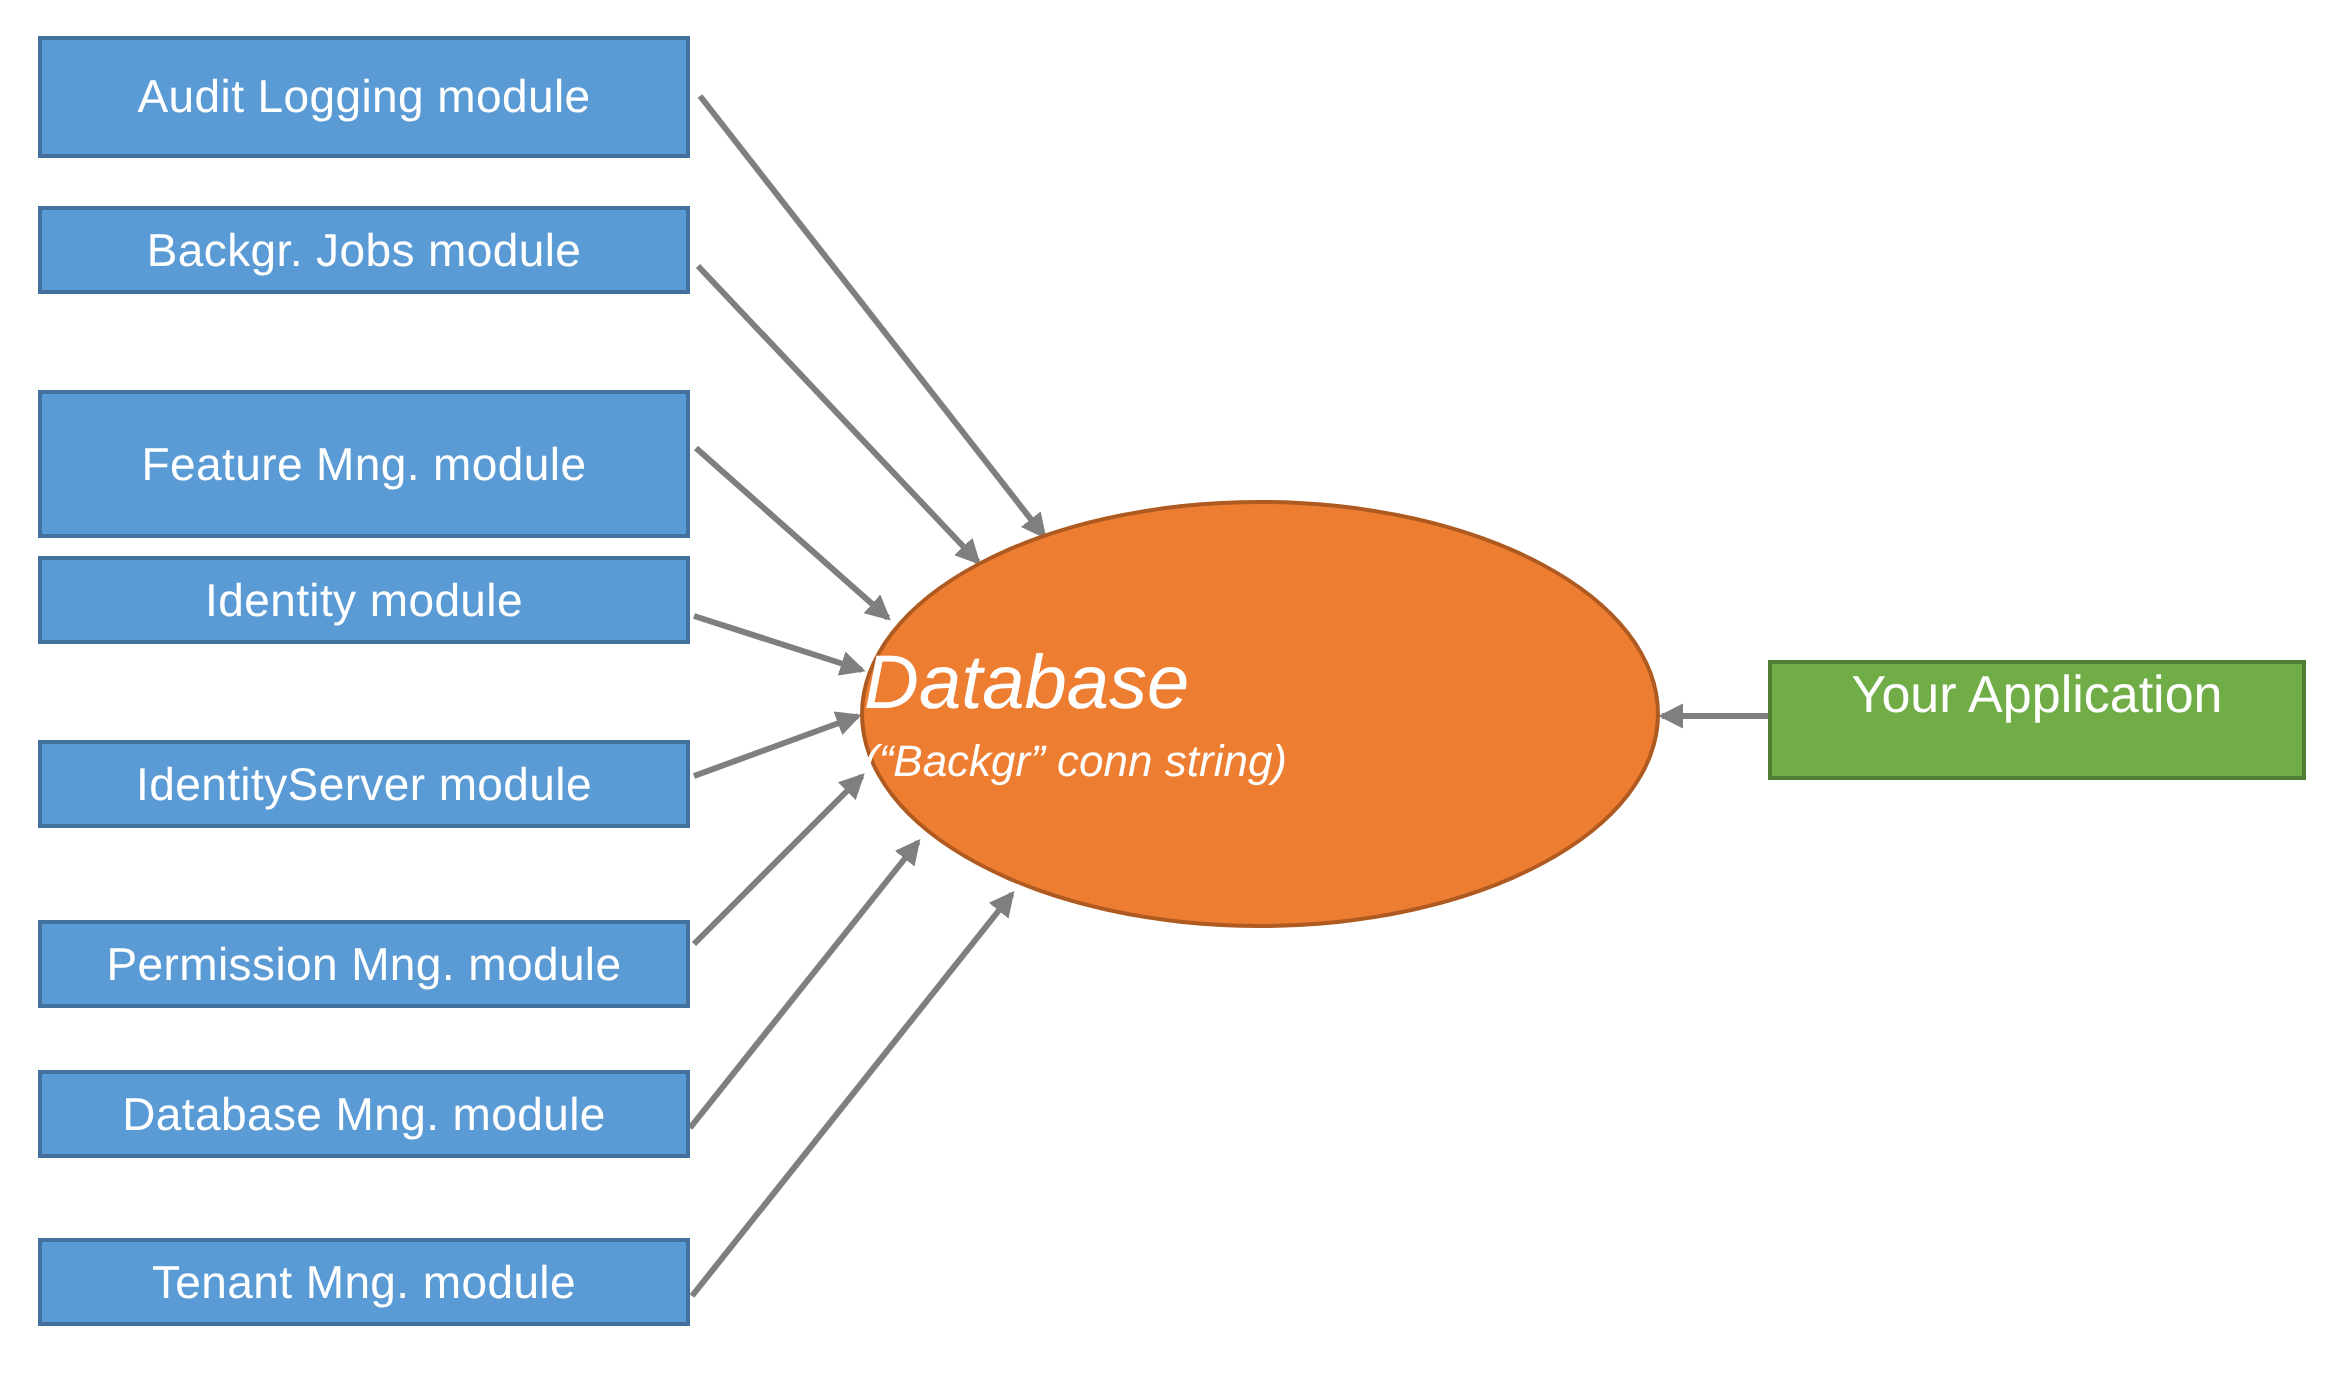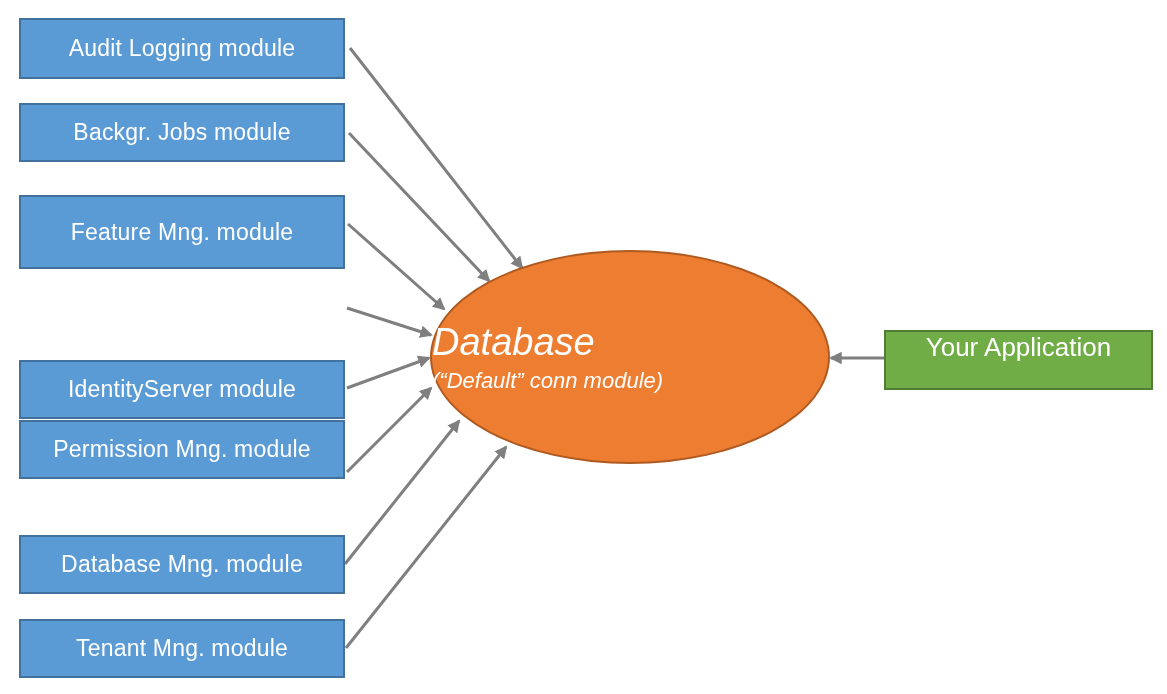--- a/index.html
+++ b/index.html
@@ -16,38 +16,38 @@
     background:#ffffff;
     font-family:"Liberation Sans", sans-serif;
     overflow:hidden;
   }
   .arrow-layer{
     position:absolute;left:0;top:0;width:1167px;height:694px;
     pointer-events:none;
   }
   .module-box{
     position:absolute;
-    left:19px;width:326px;height:59px;
+    left:19px;width:326px;height:44px;
     background:var(--blue-fill);
     border:2px solid var(--blue-border);
     box-sizing:border-box;
     display:flex;align-items:center;justify-content:center;
   }
   .module-box span{
     color:var(--text);
     font-size:23px;
     letter-spacing:.2px;
     white-space:nowrap;
   }
   .m0{top:18px;height:61px}
   .m1{top:103px}
   .m2{top:195px;height:74px}
   .m3{top:278px}
-  .m4{top:360px}
-  .m5{top:420px}
+  .m4{top:370px}
+  .m5{top:460px}
   .m6{top:535px}
   .m7{top:619px}
   .db-ellipse{
     position:absolute;
     left:430px;top:250px;width:400px;height:214px;
     background:var(--orange-fill);
     border:2px solid var(--orange-border);
     border-radius:50%;
     box-sizing:border-box;
     display:flex;flex-direction:column;justify-content:center;font-style:italic;
@@ -105,35 +105,38 @@
 
   <div class="module-box m0">
     <span>Audit Logging module</span>
   </div>
   <div class="module-box m1">
     <span>Backgr. Jobs module</span>
   </div>
   <div class="module-box m2">
     <span>Feature Mng. module</span>
   </div>
+  <div class="module-box m3">
+    <span>Identity module</span>
+  </div>
   <div class="module-box m4">
     <span>IdentityServer module</span>
   </div>
   <div class="module-box m5">
     <span>Permission Mng. module</span>
   </div>
   <div class="module-box m6">
     <span>Database Mng. module</span>
   </div>
   <div class="module-box m7">
     <span>Tenant Mng. module</span>
   </div>
 
   <div class="db-ellipse">
     <div class="db-title">Database</div>
-    <div class="db-subtitle">(“Default” conn module)</div>
+    <div class="db-subtitle">(“Backgr” conn string)</div>
   </div>
 
   <div class="app-box">
     <span>Your Application</span>
   </div>
 
 </div>
 
 </body></html>

